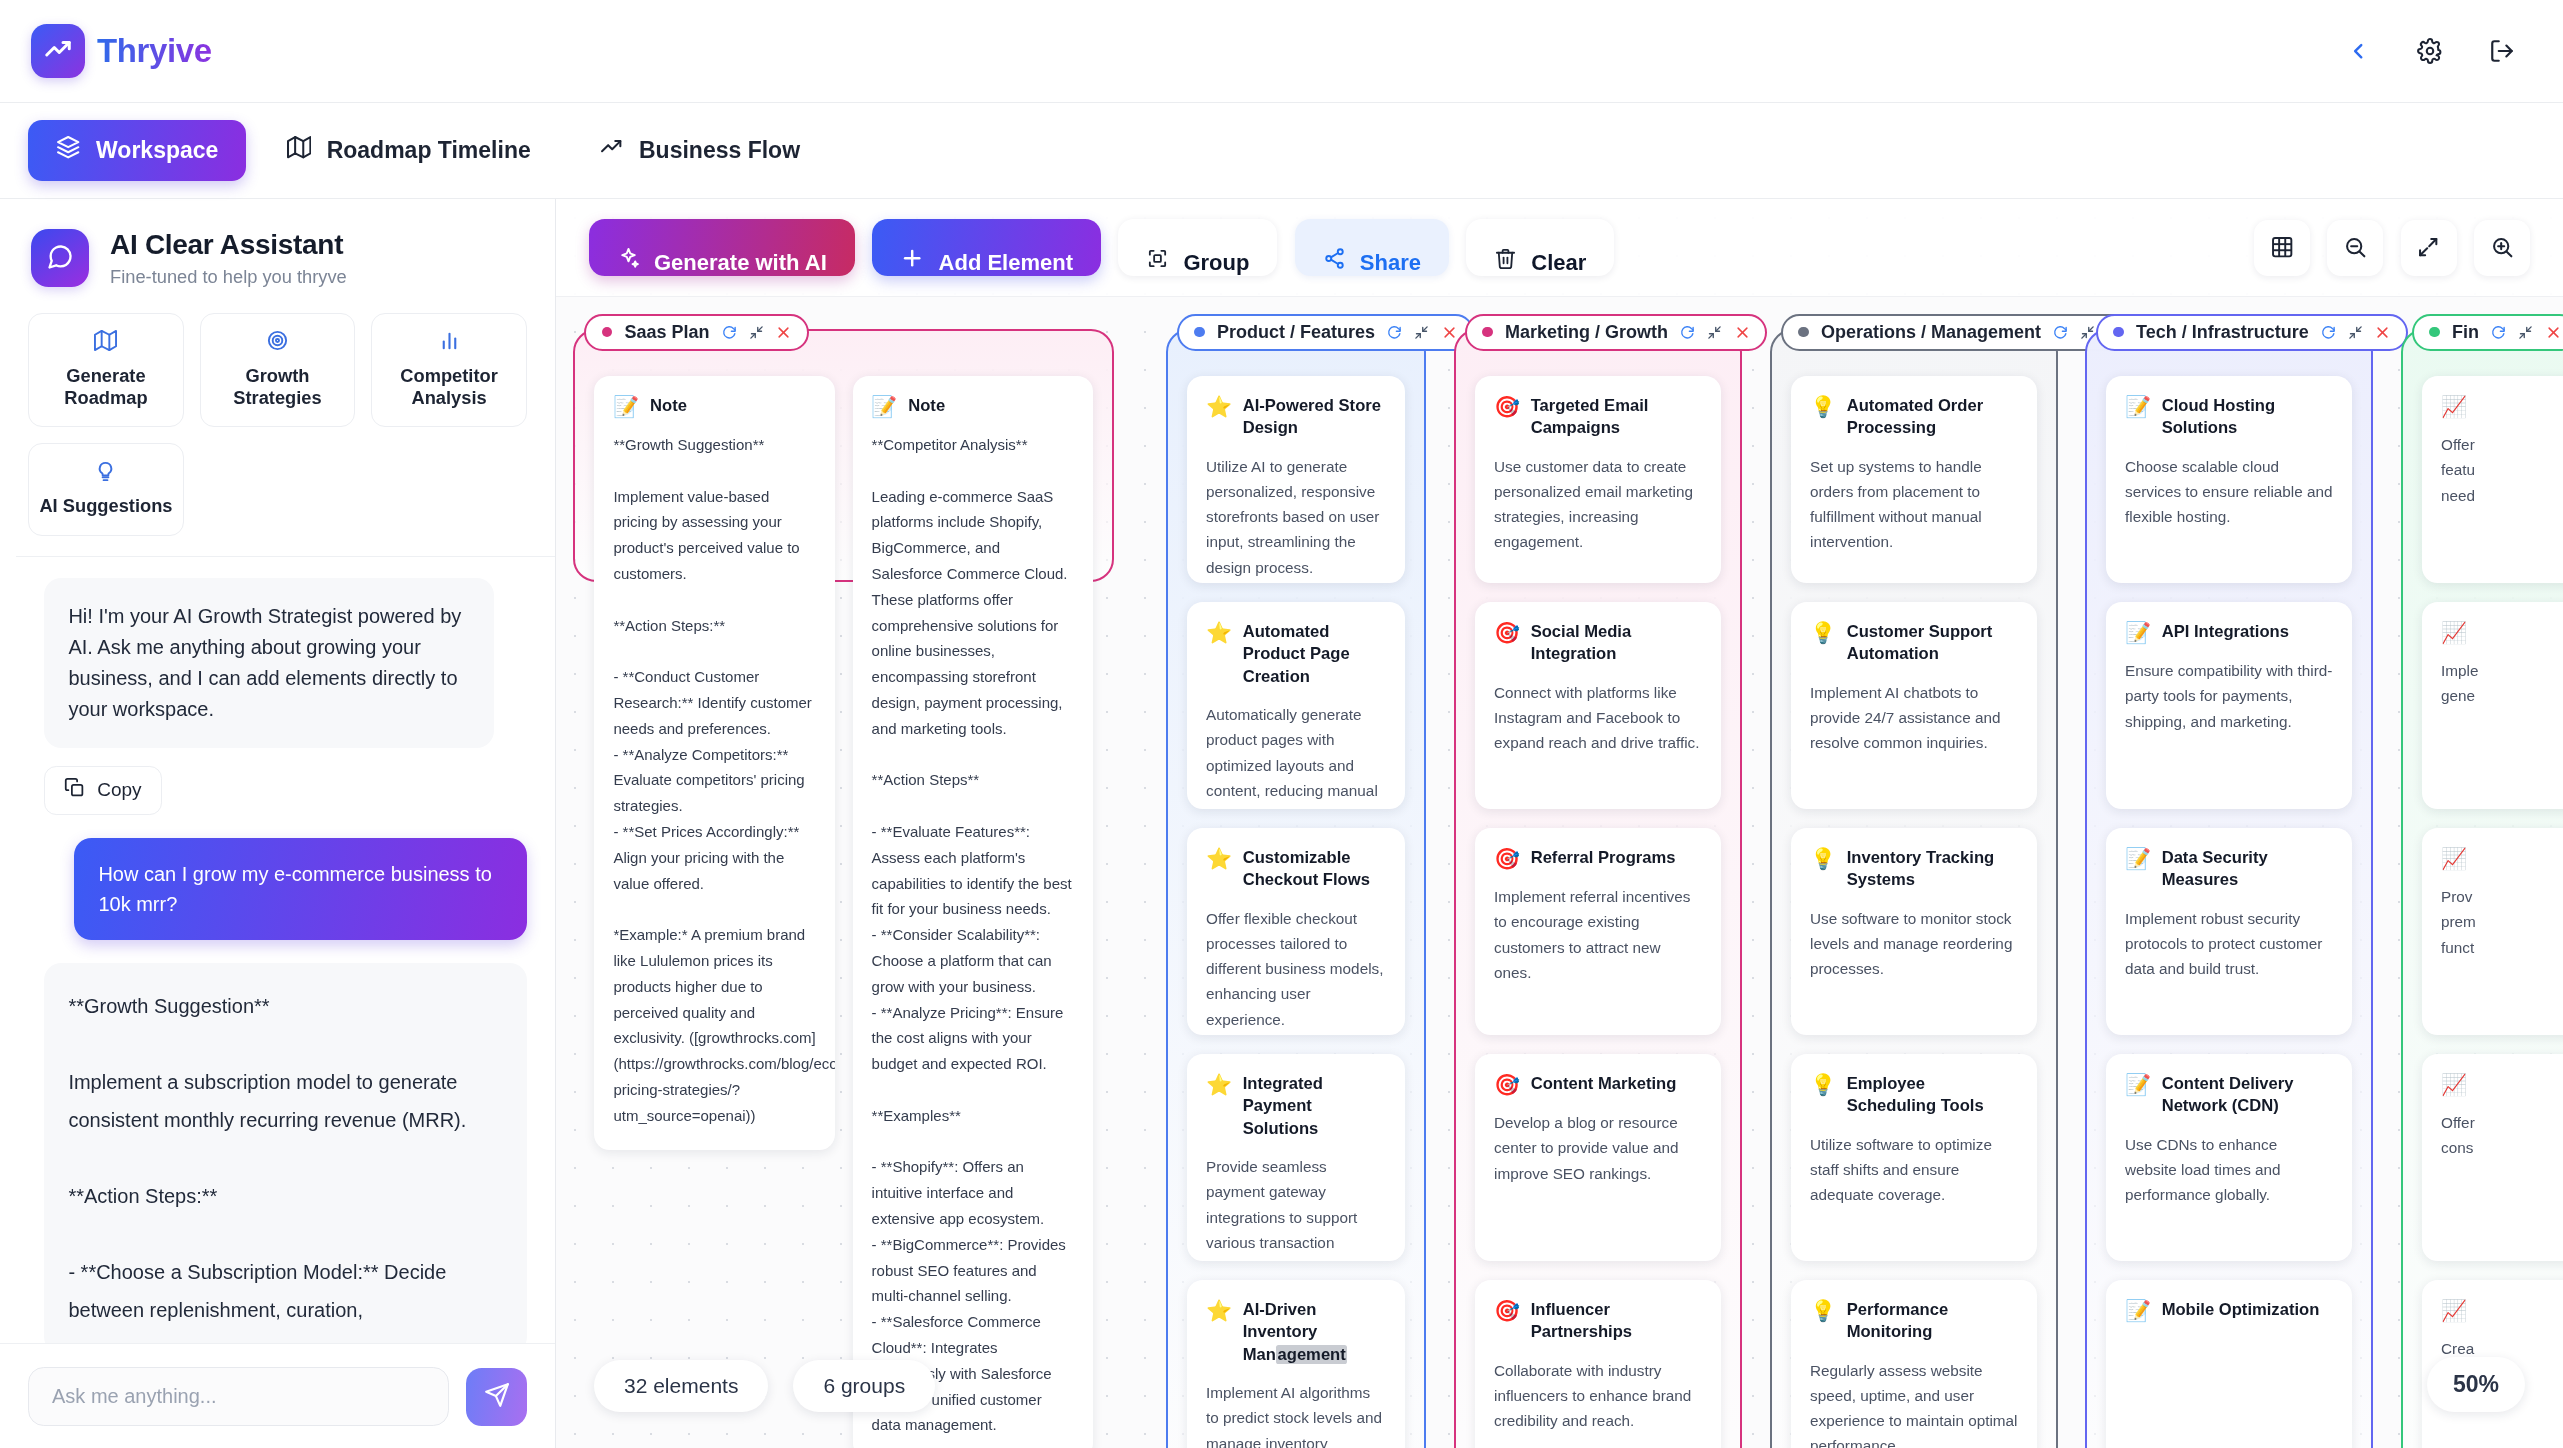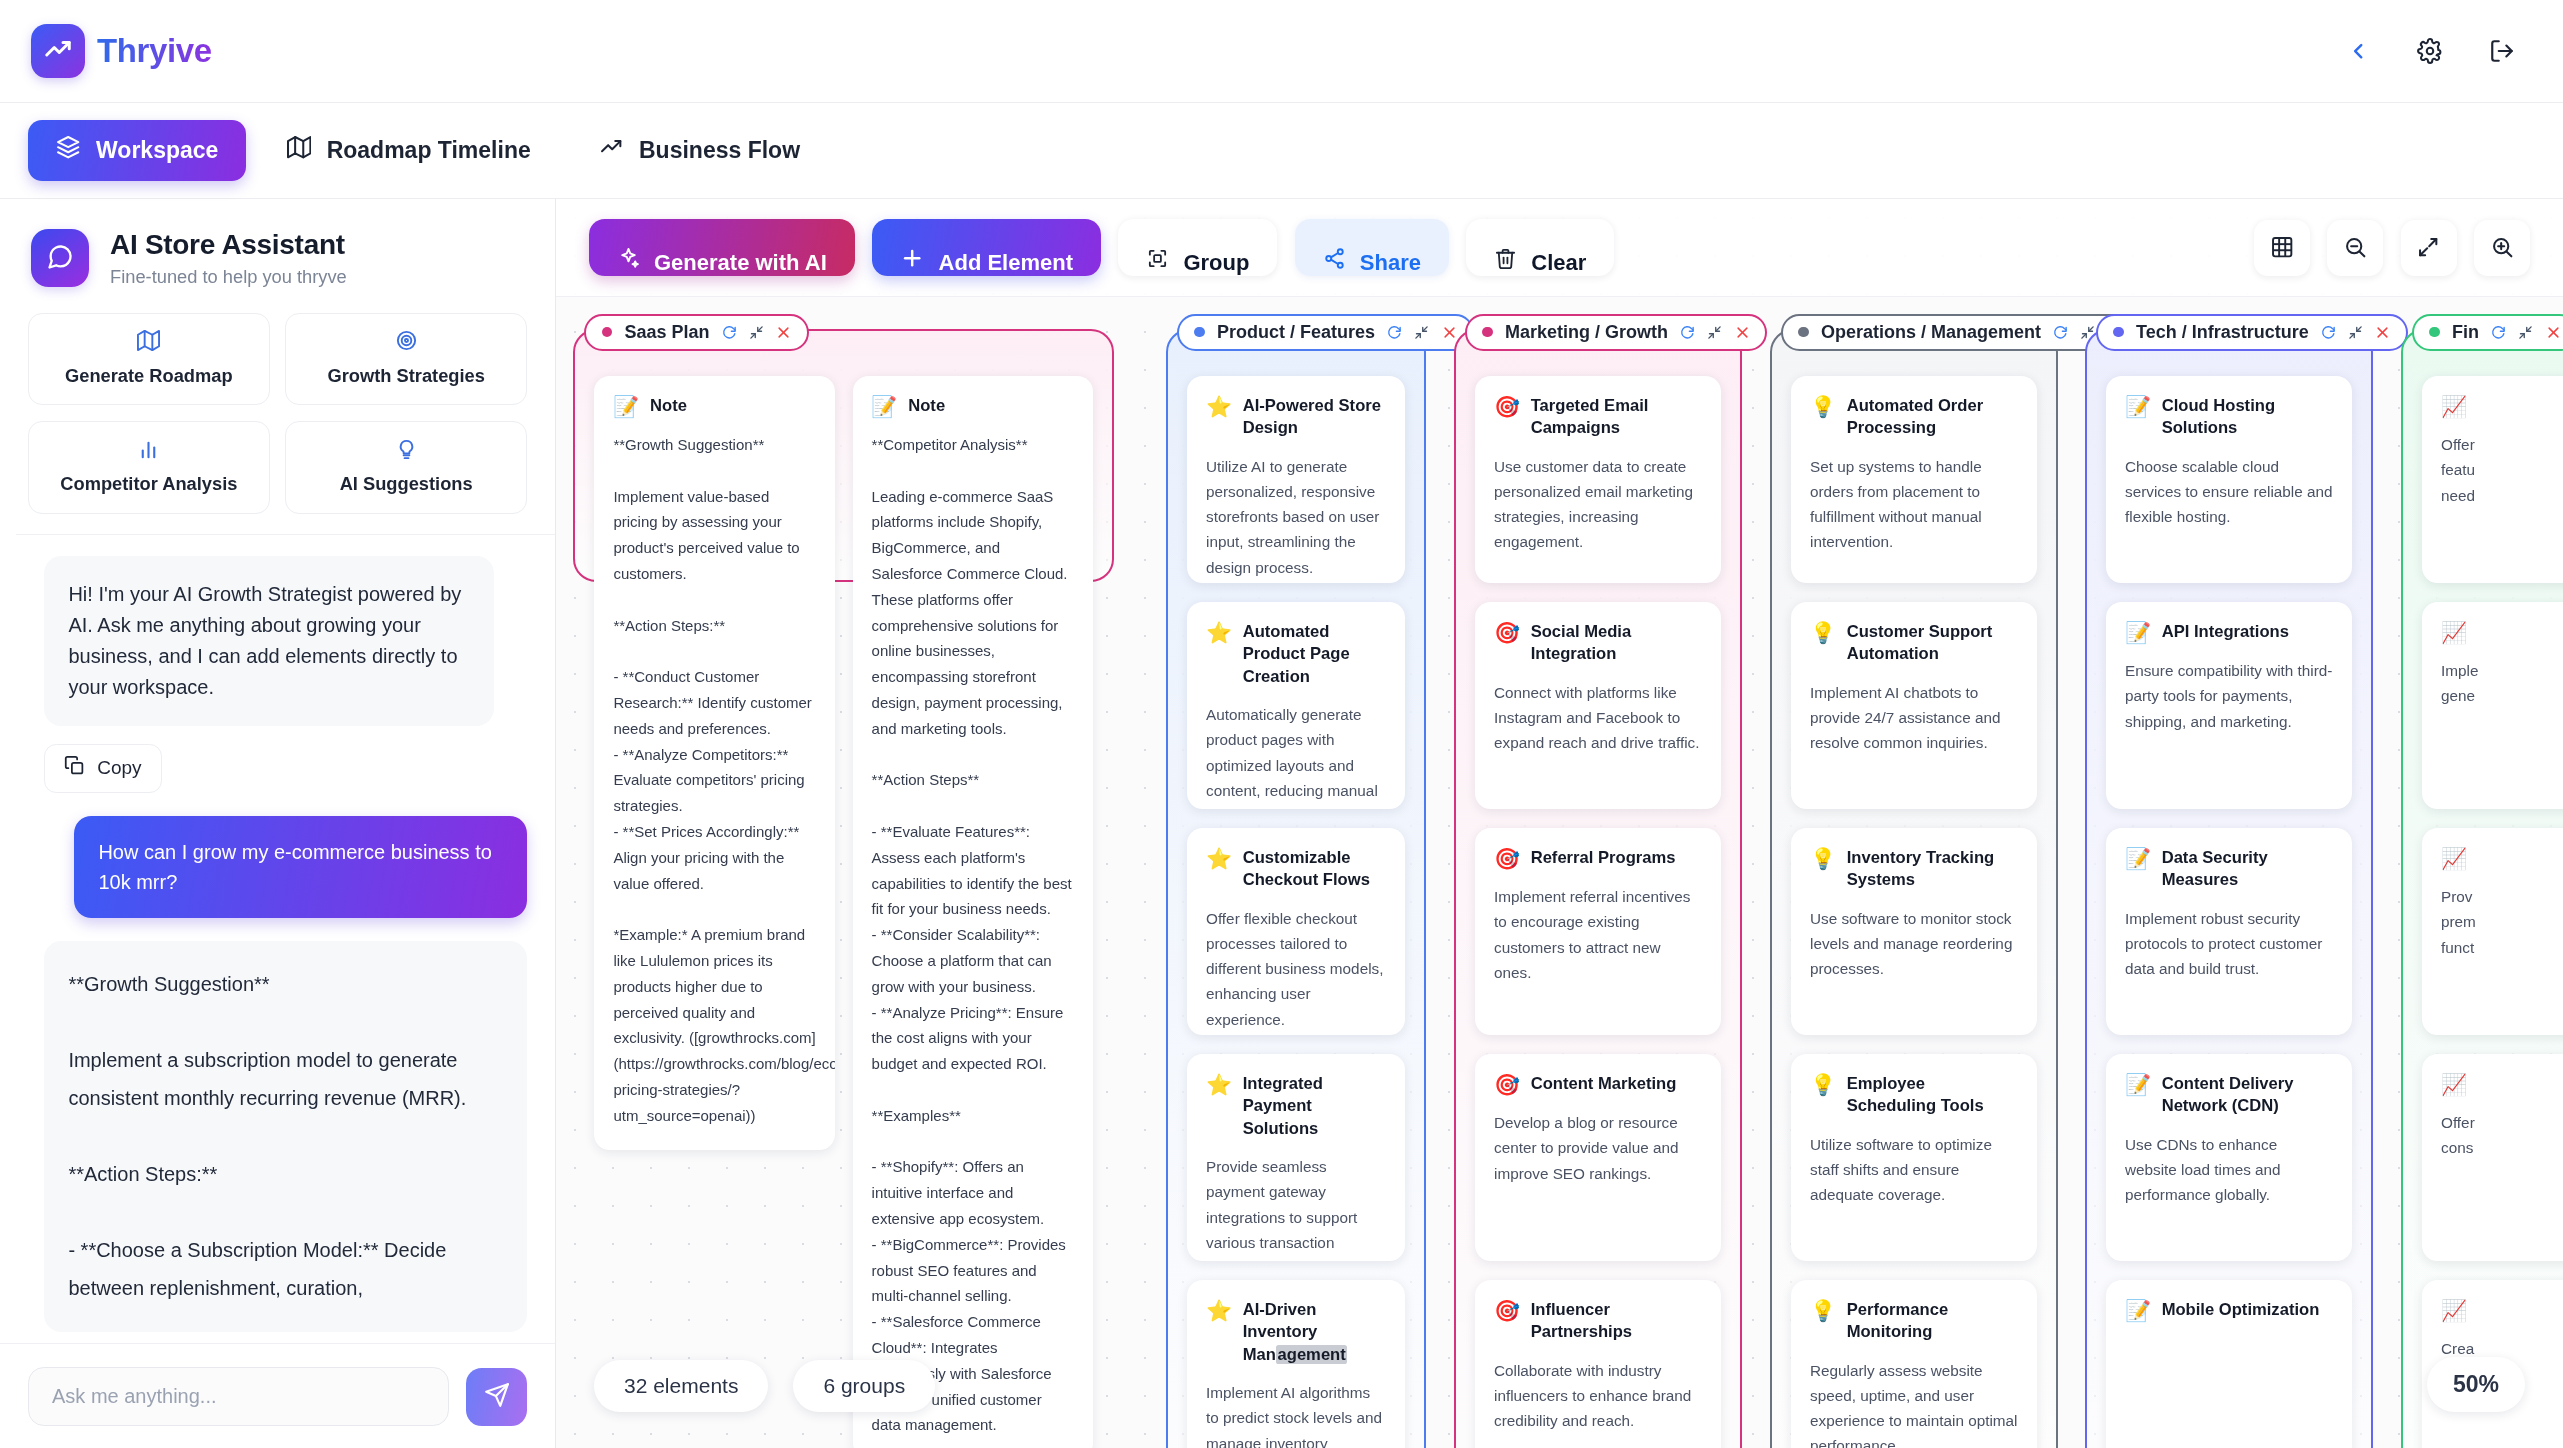--- a/index.html
+++ b/index.html
@@ -84,21 +84,21 @@
     width: 58px; height: 58px; border-radius: 17.4px; flex: none;
     background: linear-gradient(145deg, #3b49ef 0%, #9b2ee0 100%);
     display: flex; align-items: center; justify-content: center;
     box-shadow: 0 3.5px 10.5px rgba(90,60,220,.22);
   }
   .assist-title { font-size: 28px; font-weight: bold; color: #151c2b; letter-spacing: -0.3px; }
   .assist-sub { font-size: 18.3px; color: #7c8596; margin-top: 5.2px; }
 
   .quickgrid {
     padding: 17.4px 28px 8.7px 28px;
-    display: grid; grid-template-columns: 1fr 1fr;
+    display: grid; grid-template-columns: 1fr 1fr 1fr;
     gap: 15.7px;
   }
   .quickbtn {
     background: #ffffff; border: 1.3px solid #eceef2; border-radius: 14px;
     padding: 15.7px 8.7px 17.4px 8.7px;
     display: flex; flex-direction: column; align-items: center; gap: 9.6px;
     cursor: pointer;
   }
   .quickbtn-label { font-size: 18.3px; font-weight: bold; color: #1d2433; }
 
@@ -313,21 +313,21 @@
   <div class="sidebar">
     <div class="assist-head">
       <div class="assist-avatar">
         <span>
           <svg width="28" height="28" viewBox="0 0 24 24" fill="none" stroke="#fff" stroke-width="2" stroke-linecap="round" stroke-linejoin="round">
             <path d="M21 11.5a8.38 8.38 0 0 1-.9 3.8 8.5 8.5 0 0 1-7.6 4.7 8.38 8.38 0 0 1-3.8-.9L3 21l1.9-5.7a8.38 8.38 0 0 1-.9-3.8 8.5 8.5 0 0 1 4.7-7.6 8.38 8.38 0 0 1 3.8-.9h.5a8.48 8.48 0 0 1 8 8v.5z"></path>
           </svg>
         </span>
       </div>
       <div>
-        <div class="assist-title">AI Store Assistant</div>
+        <div class="assist-title">AI Clear Assistant</div>
         <div class="assist-sub">Fine-tuned to help you thryve</div>
       </div>
     </div>
 
     <div class="quickgrid">
       <button class="quickbtn">
         <span>
           <svg width="23" height="23" viewBox="0 0 24 24" fill="none" stroke="#3b6fe0" stroke-width="2" stroke-linecap="round" stroke-linejoin="round">
             <polygon points="1 6 1 22 8 18 16 22 23 18 23 2 16 6 8 2 1 6"></polygon>
             <line x1="8" y1="2" x2="8" y2="18"></line>

